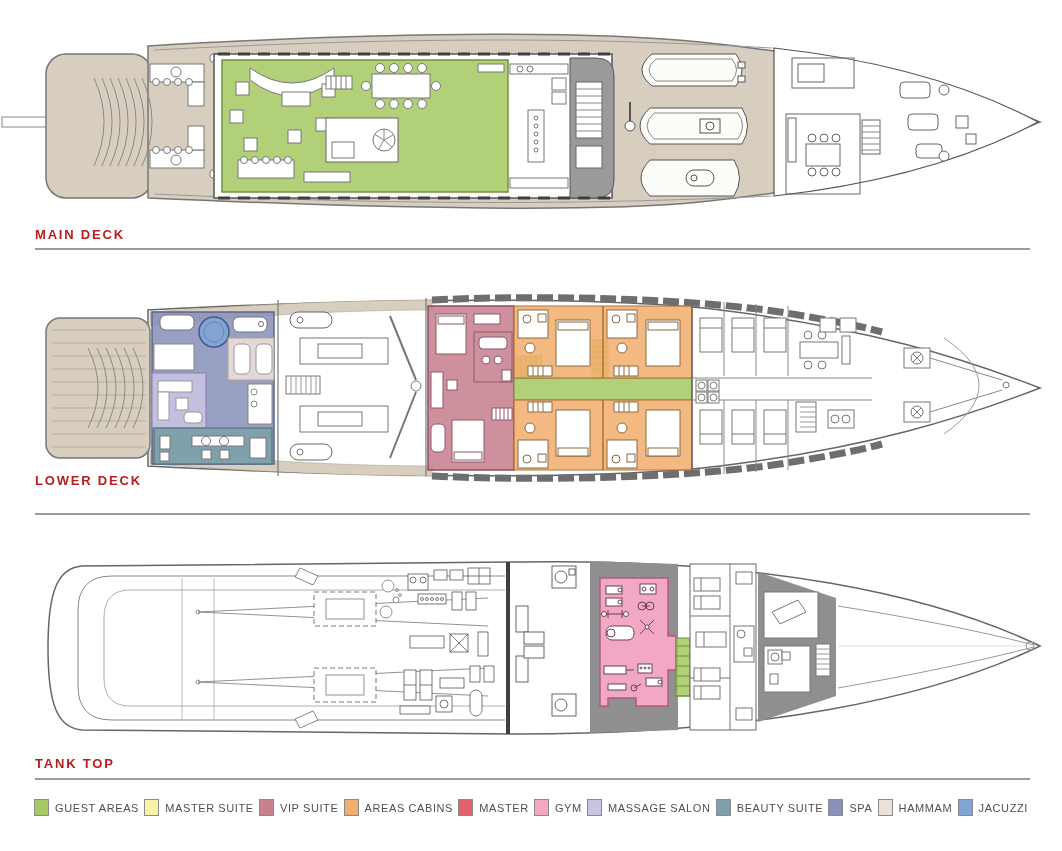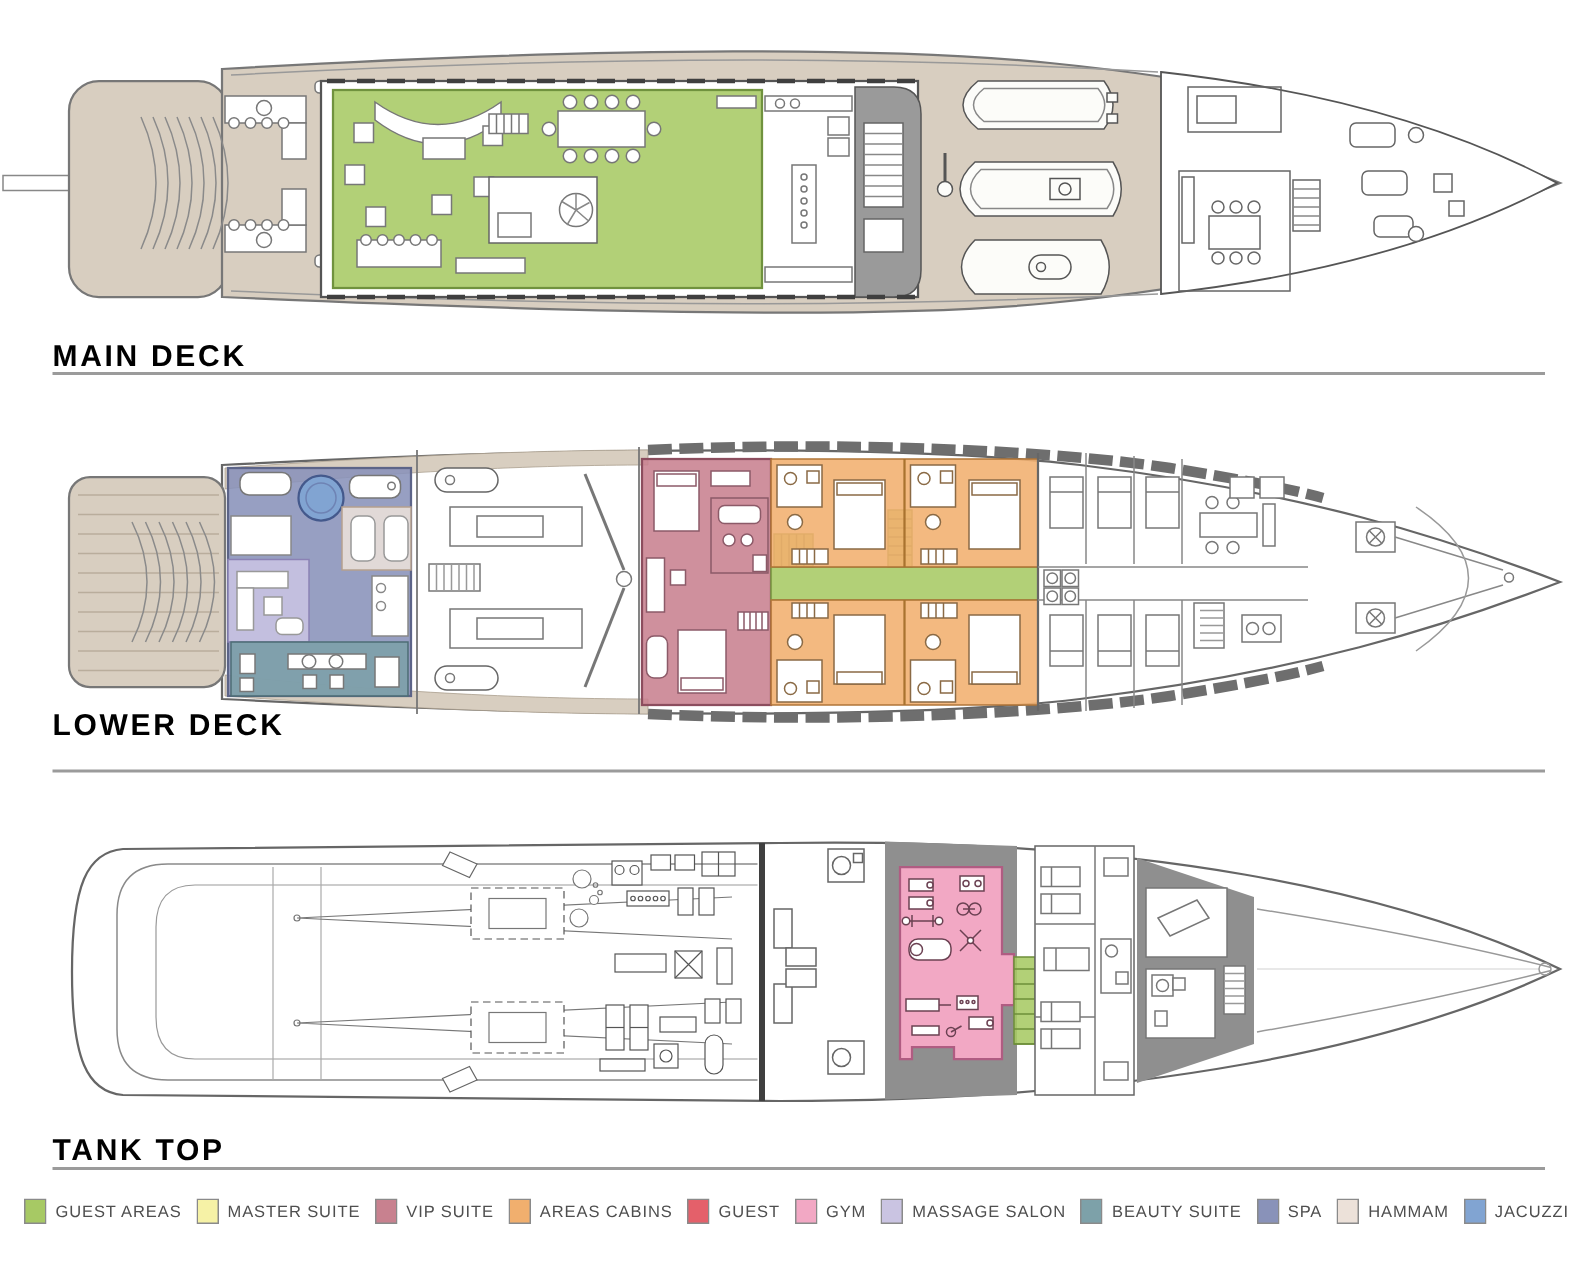--- a/index.html
+++ b/index.html
@@ -1,23 +1,23 @@
 <!DOCTYPE html>
 <html><head>
 <meta charset="utf-8">
 <style>
   html,body{margin:0;padding:0;background:#fff;}
   .page{position:relative;width:1062px;height:851px;background:#fff;
         font-family:"Liberation Sans",sans-serif;overflow:hidden;}
   .deck-svg{position:absolute;left:0;width:1062px;height:196px;}
-  .deck-label{position:absolute;left:35px;margin:0;font-size:20px;font-weight:bold;
-        letter-spacing:1.8px;color:#000000;}
+  .deck-label{position:absolute;left:35px;margin:0;font-size:13px;font-weight:bold;
+        letter-spacing:1.8px;color:#b91c1c;}
   .rule{position:absolute;left:35px;width:995px;height:2px;background:#9b9b9b;}
   .legend{position:absolute;left:0;top:799px;width:1062px;box-sizing:border-box;
-        padding:0 16px;display:flex;justify-content:space-between;align-items:center;}
+        padding:0 34px;display:flex;justify-content:space-between;align-items:center;}
   .legend-item{display:flex;align-items:center;gap:6px;}
   .legend-label{font-size:11px;color:#4f4f4f;letter-spacing:0.6px;white-space:nowrap;}
   .zone{fill-opacity:0.88;}
 </style>
 </head>
 <body>
 
 <div class="page">
 
   <svg class="deck-svg" style="top:18px" viewBox="0 0 1062 196">
@@ -549,21 +549,21 @@
     <div class="legend-item">
       <svg width="15" height="17">
           <rect x="0.5" y="0.5" width="14" height="16" stroke="#8a8a8a" fill="#f1af6e"></rect>
         </svg>
       <span class="legend-label">AREAS CABINS</span>
     </div>
     <div class="legend-item">
       <svg width="15" height="17">
           <rect x="0.5" y="0.5" width="14" height="16" stroke="#8a8a8a" fill="#e4606a"></rect>
         </svg>
-      <span class="legend-label">GUEST</span>
+      <span class="legend-label">MASTER</span>
     </div>
     <div class="legend-item">
       <svg width="15" height="17">
           <rect x="0.5" y="0.5" width="14" height="16" stroke="#8a8a8a" fill="#f2a8c4"></rect>
         </svg>
       <span class="legend-label">GYM</span>
     </div>
     <div class="legend-item">
       <svg width="15" height="17">
           <rect x="0.5" y="0.5" width="14" height="16" stroke="#8a8a8a" fill="#cac4e2"></rect>

